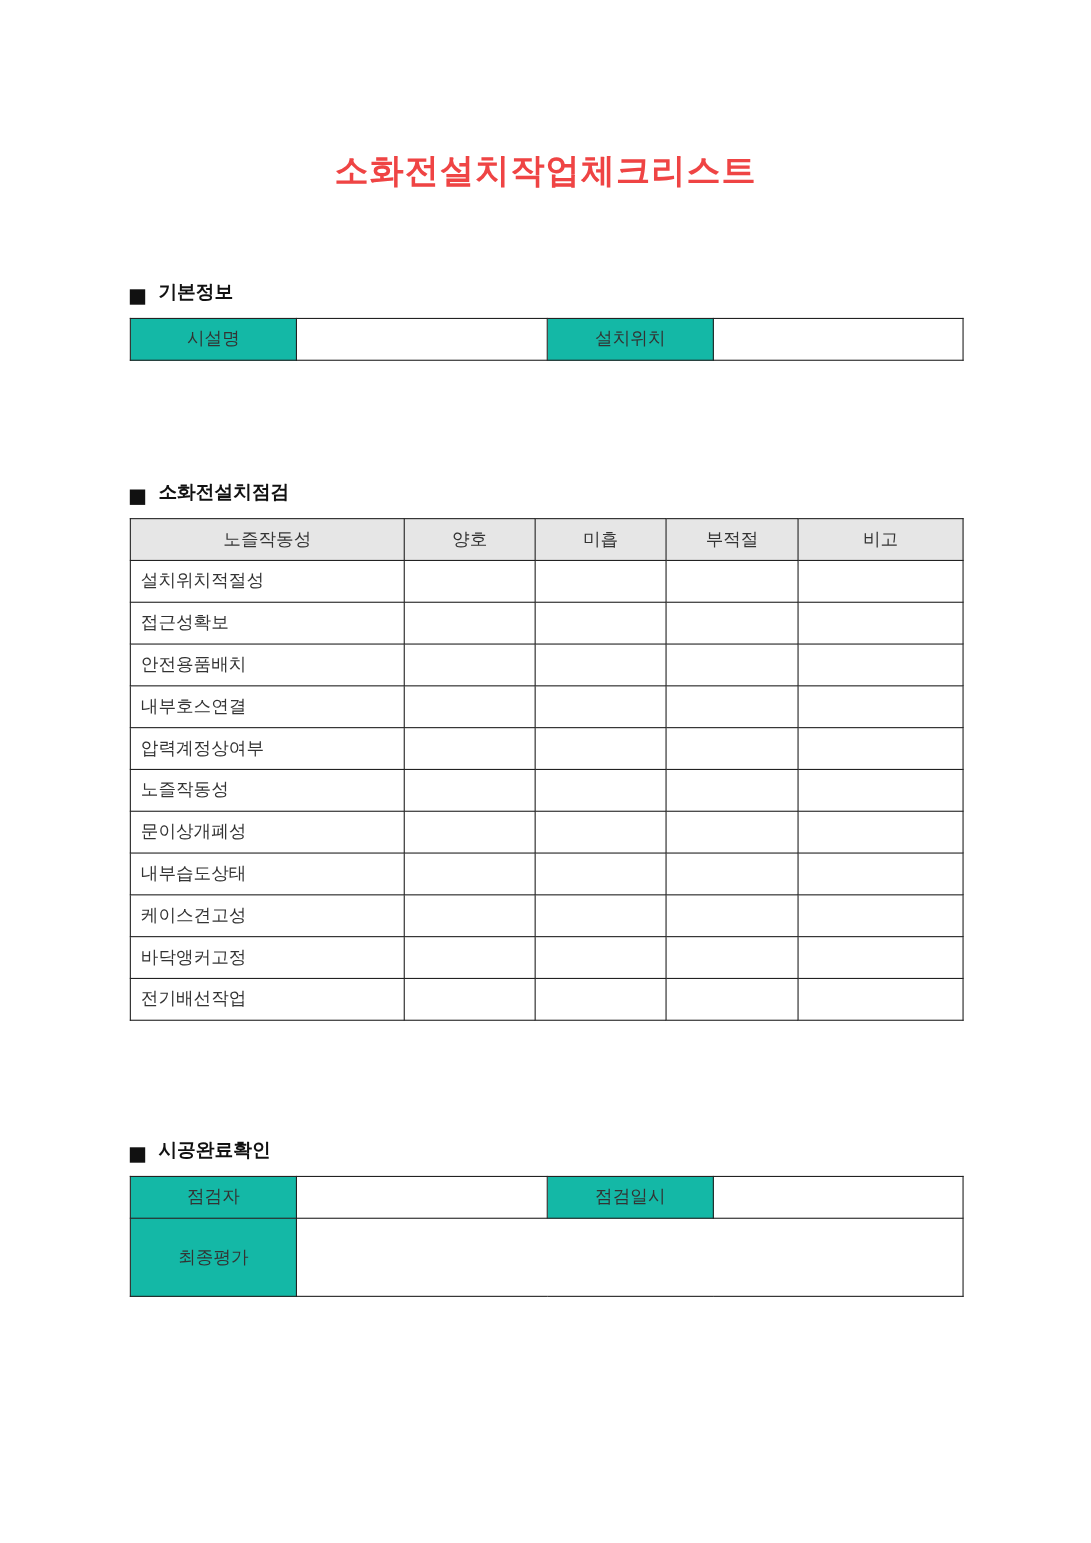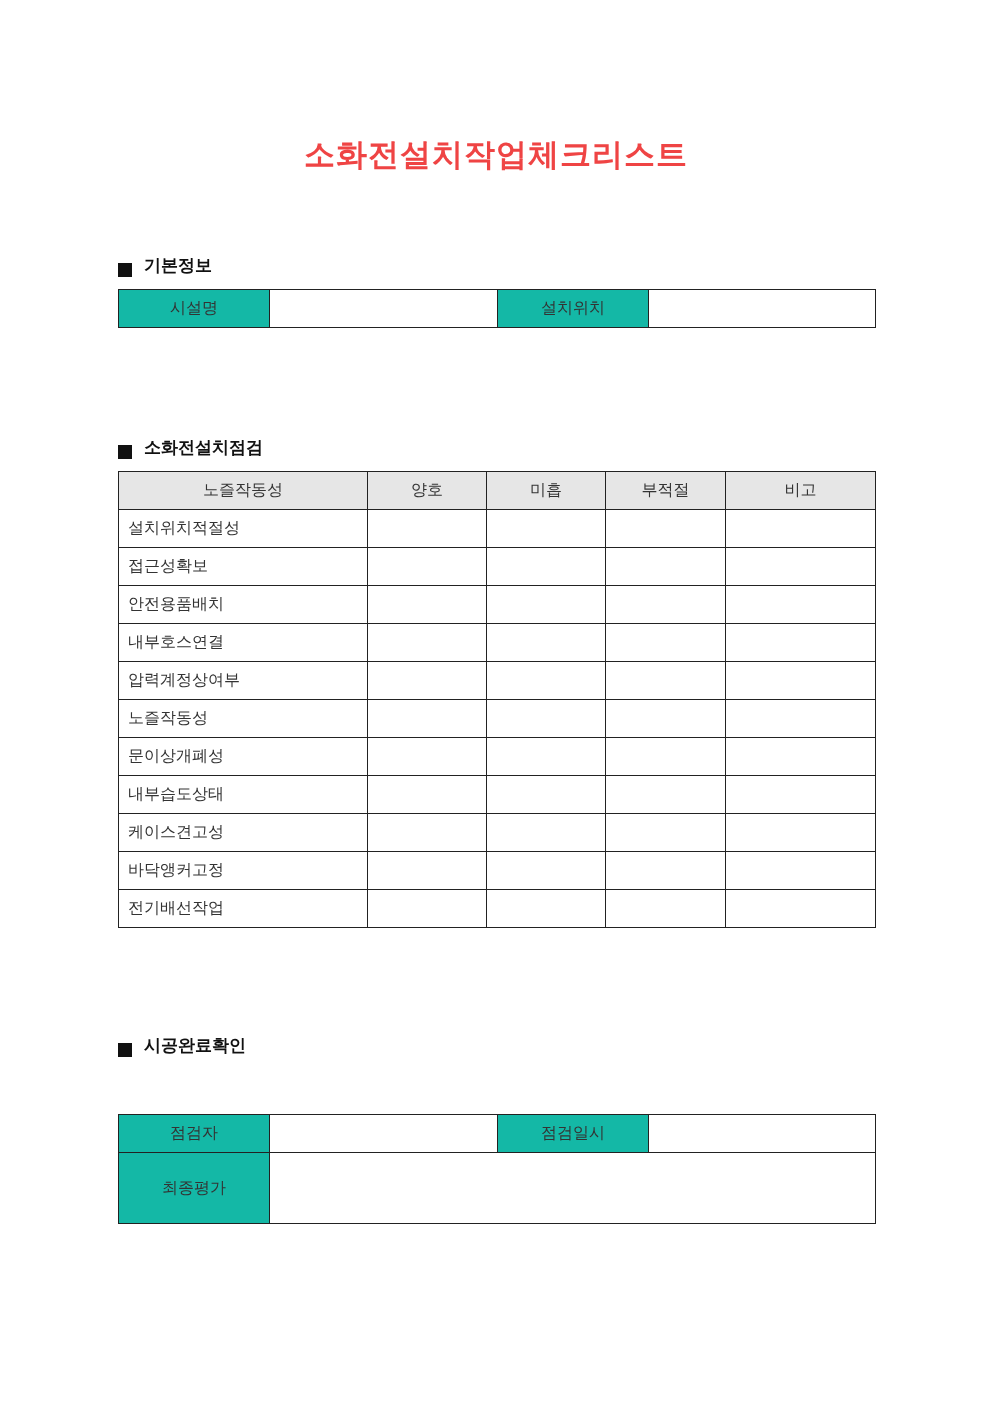--- a/index.html
+++ b/index.html
@@ -153,21 +153,21 @@
         <td class="val"></td>
         <td class="val"></td>
       </tr>
     </tbody>
 </table>
 
 <div class="section-heading" style="top:1034px;">
   <span class="sq"></span>
   <span>시공완료확인</span>
 </div>
-<table style="top:1069px;margin-top:45px;">
+<table style="top:1069px;">
   <colgroup>
       <col style="width:151px">
       <col style="width:228px">
       <col style="width:151px">
       <col style="width:227px">
     </colgroup>
   <tbody>
       <tr>
     <td class="lbl">점검자</td>
     <td class="val"></td>

